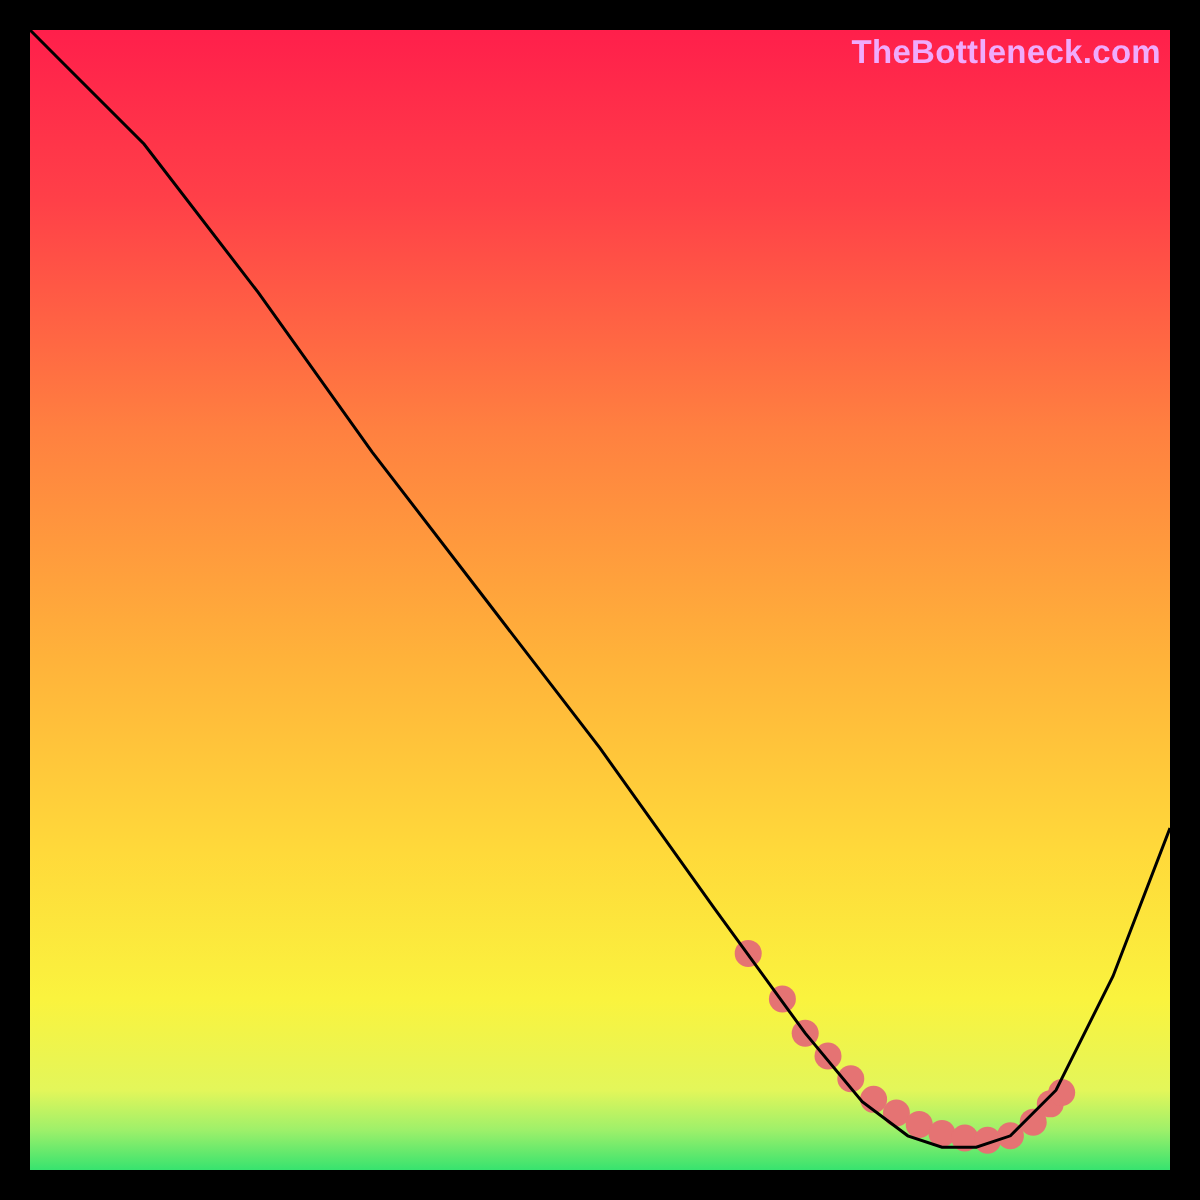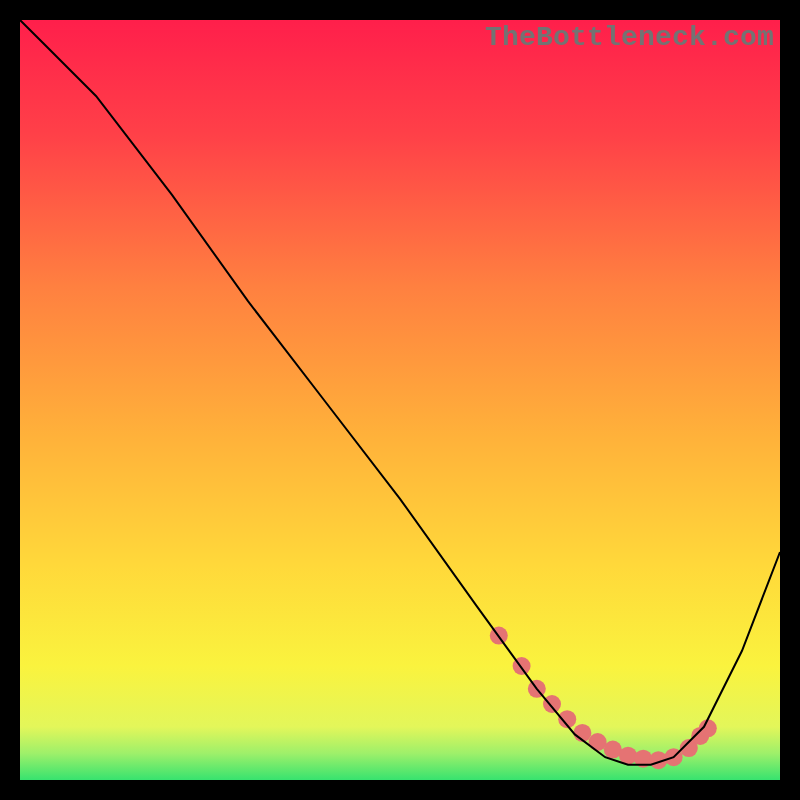--- a/index.html
+++ b/index.html
@@ -16,26 +16,25 @@
     left: 20px;
     top: 20px;
     width: 760px;
     height: 760px;
     background: #000;
   }
   .watermark {
     position: absolute;
     top: 2px;
     right: 6px;
-    color: #737373;
-    font-size: 28px;
+    color: #f0abfc;
+    font-size: 22px;
     font-weight: 600;
     letter-spacing: 0.2px;
     z-index: 10;
-    font-family: Liberation Mono, monospace;
   }
   svg { display: block; }
 </style>
 </head>
 <body>
 
 <div class="frame">
   <div class="watermark">TheBottleneck.com</div>
 
   <svg id="chart-svg" width="760" height="760" viewBox="0 0 760 760">

